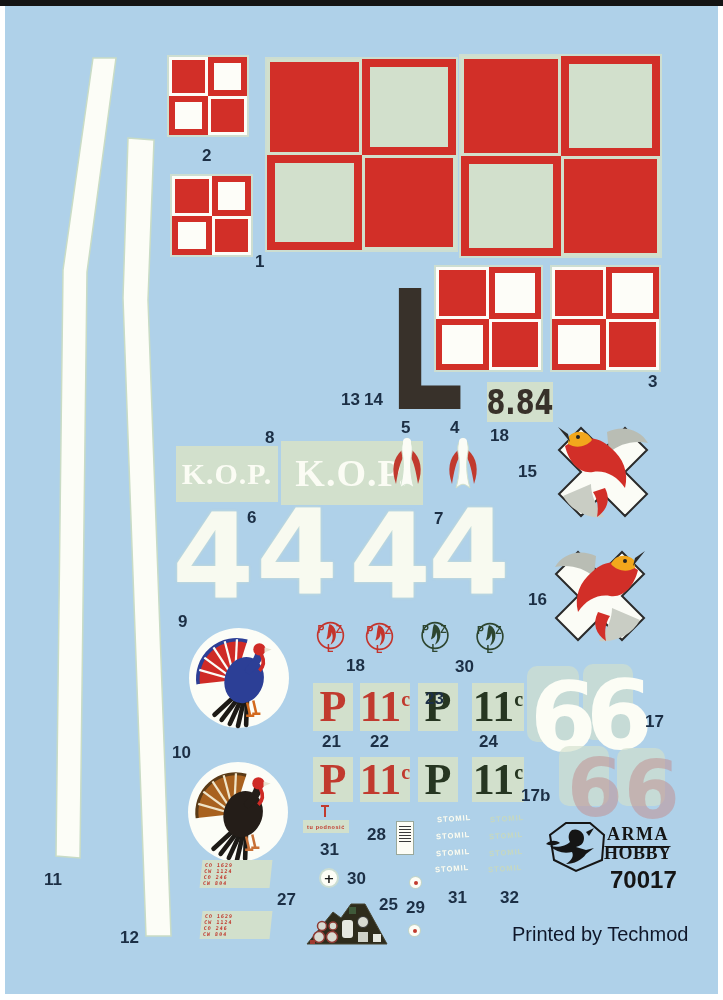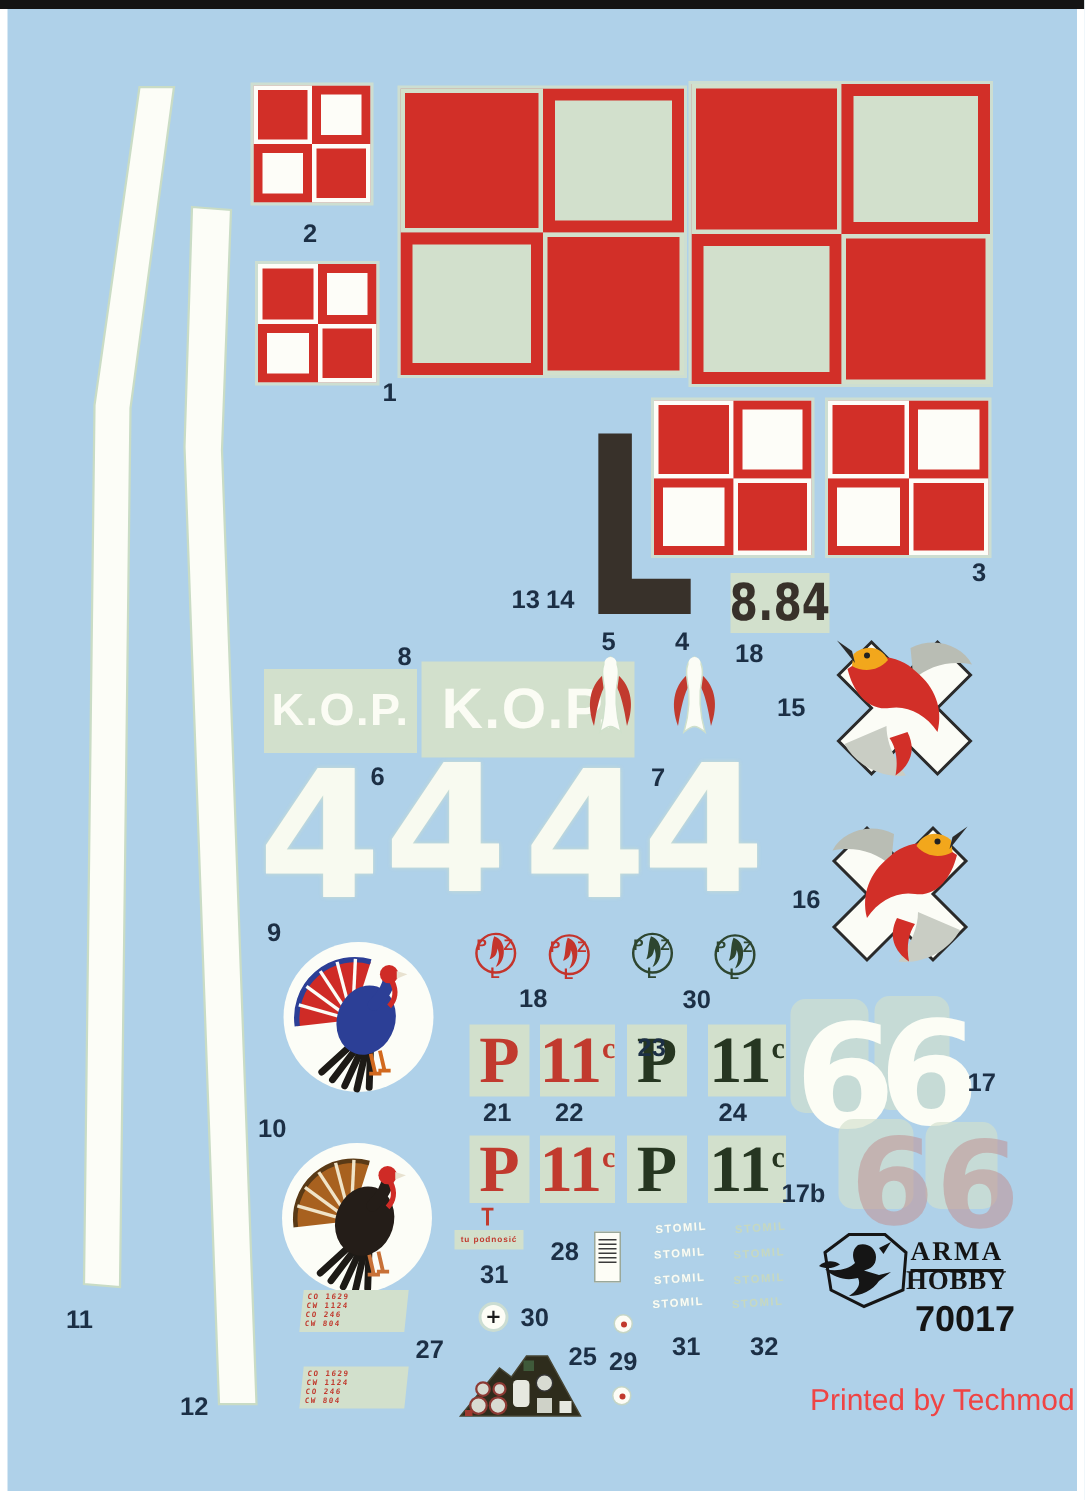--- a/index.html
+++ b/index.html
@@ -18,21 +18,21 @@
            outline:2px solid rgba(210,224,204,.85);}
   .checker i{display:block;box-sizing:border-box;}
   .rw i.a{background:var(--red);border:3px solid #fdfdf8;}
   .rw i.b{background:#fdfdf8;border:6px solid var(--red);}
   .rg i.a{background:var(--red);border:3px solid var(--film);}
   .rg i.b{background:var(--film);border:8px solid var(--red);}
   .greenrect{position:absolute;background:var(--film);}
   .serial{font-family:"DejaVu Sans",sans-serif;font-weight:bold;color:var(--dark);
           transform:scaleX(.72);transform-origin:left top;letter-spacing:-8px;}
   .kop{position:absolute;background:var(--film);display:flex;align-items:center;justify-content:center;
-       color:var(--white);font-family:Liberation Sans, sans-serif;font-weight:bold;letter-spacing:1px;}
+       color:var(--white);font-family:Liberation Serif, serif;font-weight:bold;letter-spacing:1px;}
   .four{position:absolute;font:bold 118px "DejaVu Sans",sans-serif;color:#f8faf0;line-height:1;
         text-shadow:0 0 3px rgba(207,224,203,.9);}
   .six{position:absolute;font:bold 96px "DejaVu Sans",sans-serif;color:#fcfdf5;line-height:1;}
   .sixfade{position:absolute;font:bold 80px "DejaVu Sans",sans-serif;color:rgba(193,146,148,.55);line-height:1;}
   .halo{position:absolute;background:rgba(210,224,204,.65);border-radius:10px;}
   .ptile{position:absolute;background:var(--film);display:flex;align-items:center;justify-content:center;
          font-family:"Liberation Serif",serif;font-weight:bold;}
   .ptile .main{font-size:44px;line-height:1;}
   .ptile sup{font-size:20px;line-height:1;margin-top:-16px;}
   .redtxt{color:#c13a2e;} .drktxt{color:#263621;}
@@ -337,21 +337,21 @@
 
   <svg class="abs" style="left:542px;top:820px" width="66" height="54" viewBox="0 0 66 54">
     <polygon points="24,3 48,3 62,15 60,40 34,51 12,40 8,15" fill="none" stroke="#151515" stroke-width="2"></polygon>
     <path d="M30,10 C36,8 42,12 42,18 C42,24 38,26 34,27 L44,30 L52,28 L44,34 C40,40 32,44 24,44 C30,40 32,36 30,32 C22,34 14,32 8,26 C16,28 24,26 28,22 C26,18 26,13 30,10 Z" fill="#151515"></path>
     <path d="M44,12 L52,8 L47,16 Z" fill="#151515"></path>
     <path d="M4,24 C8,20 14,20 18,23 C13,26 8,26 4,24 Z" fill="#151515"></path>
   </svg>
   <span class="brandtxt" style="left:607px;top:824px;font-size:18px;letter-spacing:1.5px;border-bottom:2px solid #151515;padding-bottom:1px">ARMA</span>
   <span class="brandtxt" style="left:604px;top:843px;font-size:18px;letter-spacing:.5px">HOBBY</span>
   <span class="abs" style="left:610px;top:866px;font:bold 24px 'Liberation Sans',sans-serif;color:var(--ink)">70017</span>
-  <span class="abs" style="left:540px;top:923px;font:20px 'Liberation Sans',sans-serif;color:#ef4444">Printed by Techmod</span>
+  <span class="abs" style="left:512px;top:923px;font:20px 'Liberation Sans',sans-serif;color:#0f172a">Printed by Techmod</span>
 
   <span class="lbl" style="left:255px;top:252px">1</span>
   <span class="lbl" style="left:202px;top:146px">2</span>
   <span class="lbl" style="left:648px;top:372px">3</span>
   <span class="lbl" style="left:450px;top:418px">4</span>
   <span class="lbl" style="left:401px;top:418px">5</span>
   <span class="lbl" style="left:247px;top:508px">6</span>
   <span class="lbl" style="left:434px;top:509px">7</span>
   <span class="lbl" style="left:265px;top:428px">8</span>
   <span class="lbl" style="left:178px;top:612px">9</span>

